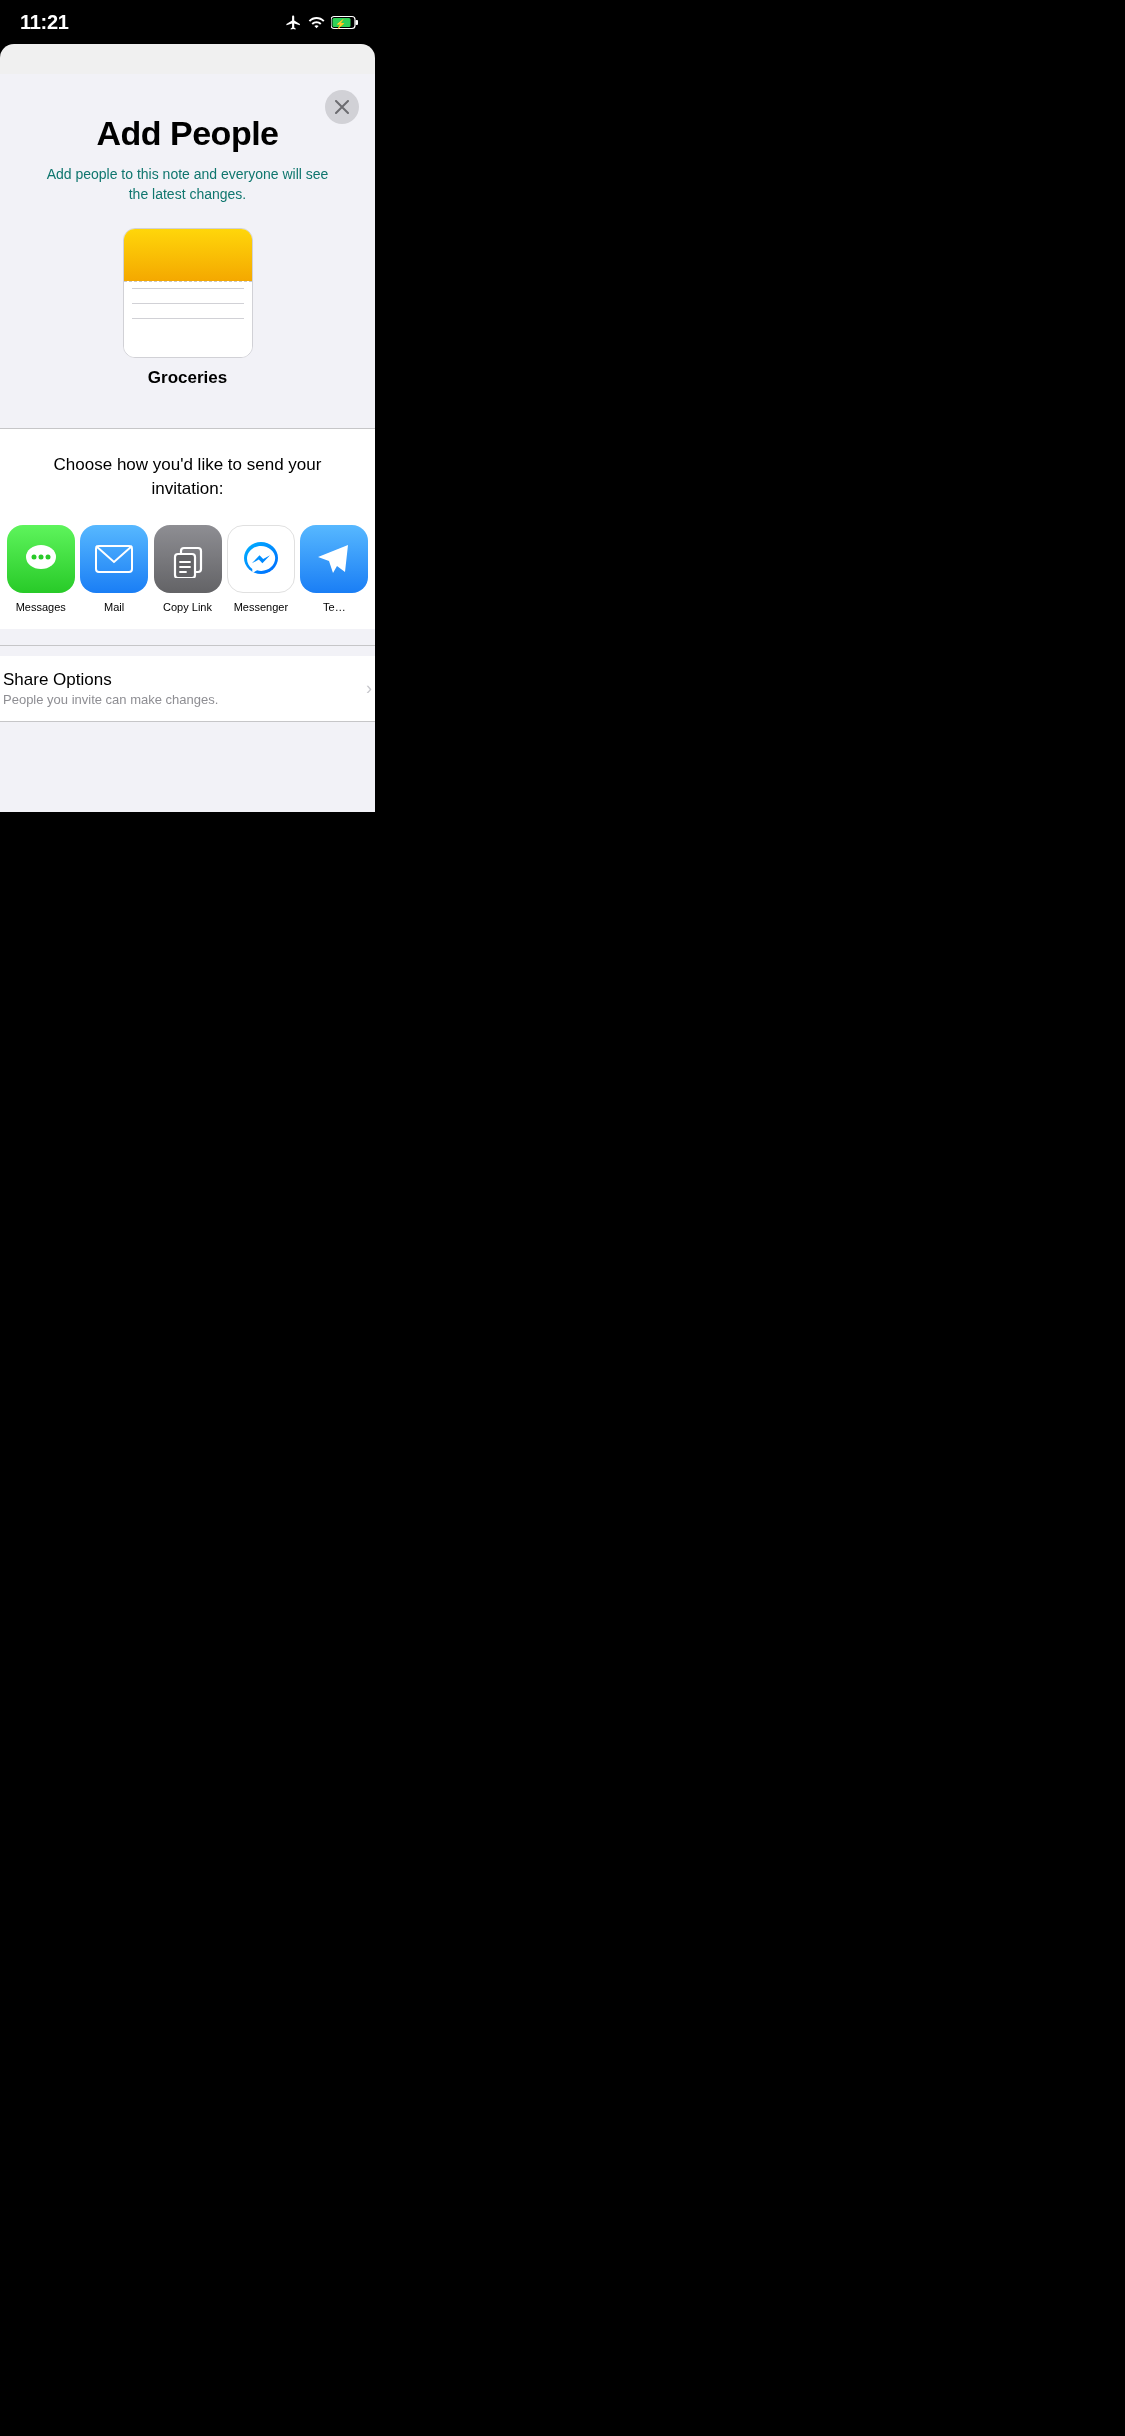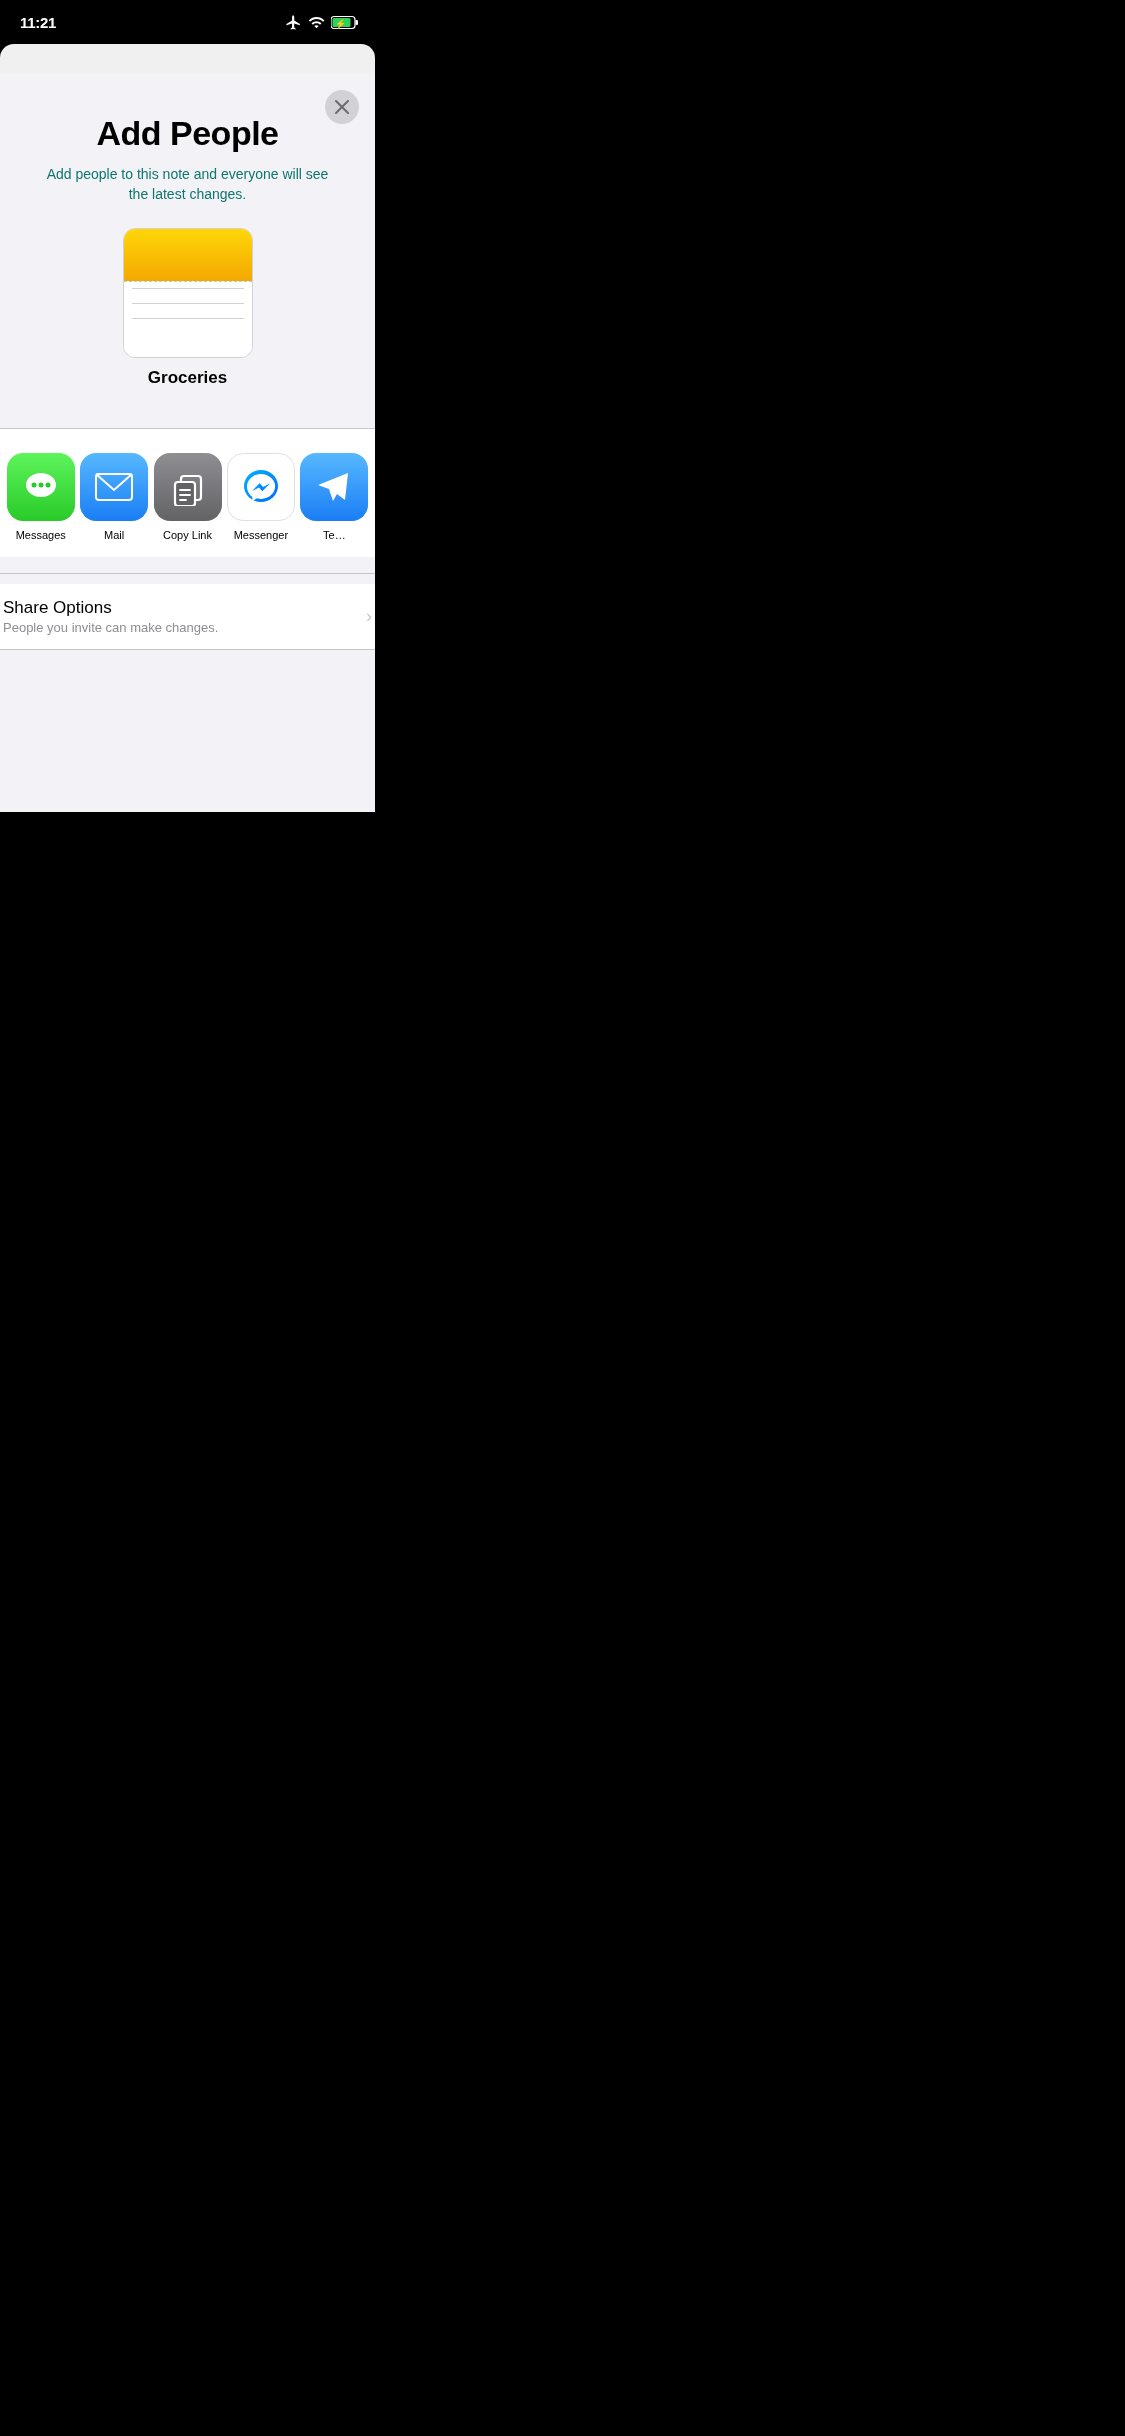--- a/index.html
+++ b/index.html
@@ -22,21 +22,21 @@
       display: flex;
       align-items: center;
       justify-content: space-between;
       padding: 0 16px 0 20px;
       position: relative;
       z-index: 10;
     }
 
     .status-time {
       color: #fff;
-      font-size: 15px;
+      font-size: 20px;
       font-weight: 600;
       letter-spacing: -0.3px;
     }
 
     .status-icons {
       display: flex;
       align-items: center;
       gap: 6px;
     }
 
@@ -352,20 +352,21 @@
           <div class="notes-line"></div>
         </div>
       </div>
       <span class="note-name">Groceries</span>
     </div>
   </div>
 
   <div class="divider"></div>
 
   <div class="share-section">
+    <p class="share-prompt">Choose how you'd like to send your invitation:</p>
 
     <div class="share-options-row">
 
       <div class="share-option">
         <div class="share-option-icon icon-messages">
           <svg width="38" height="38" viewBox="0 0 38 38">
             <ellipse cx="19" cy="17" rx="15" ry="12" fill="white"></ellipse>
             <polygon points="10,26 14,20 8,24" fill="white"></polygon>
             <circle cx="12" cy="17" r="2.5" fill="#28ca28"></circle>
             <circle cx="19" cy="17" r="2.5" fill="#28ca28"></circle>

